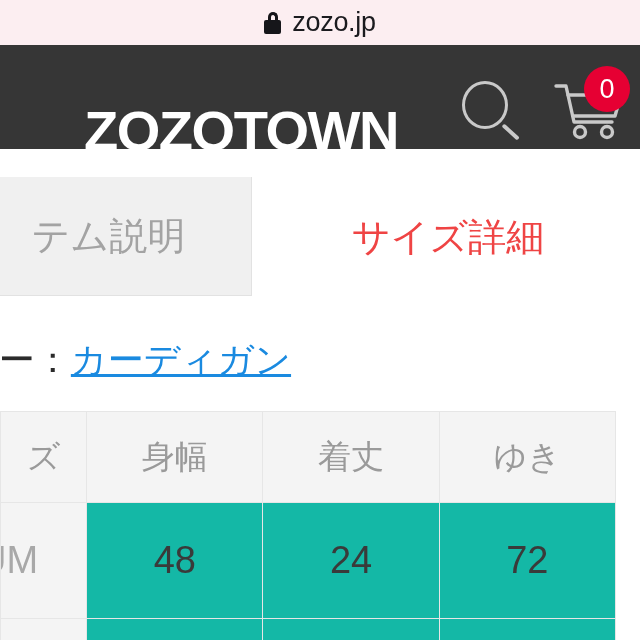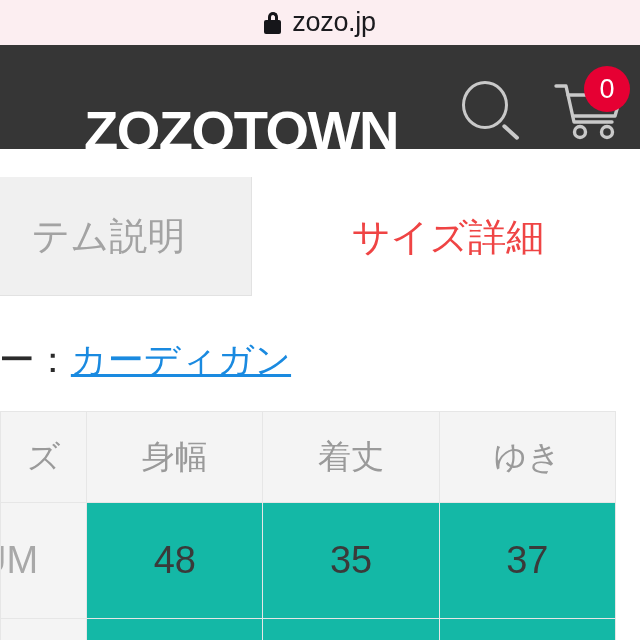--- a/index.html
+++ b/index.html
@@ -174,22 +174,22 @@
         <th class="col-data">着丈</th>
         <th class="col-data">ゆき</th>
       </tr>
     </thead>
     <tbody>
       <tr>
         <td class="size-cell">
           <span>UM</span>
         </td>
         <td>48</td>
-        <td>35</td>
-        <td>37</td>
+        <td>24</td>
+        <td>72</td>
       </tr>
       <tr class="partial">
         <td class="size-cell"></td>
         <td></td>
         <td></td>
         <td></td>
       </tr>
     </tbody>
   </table>
 

